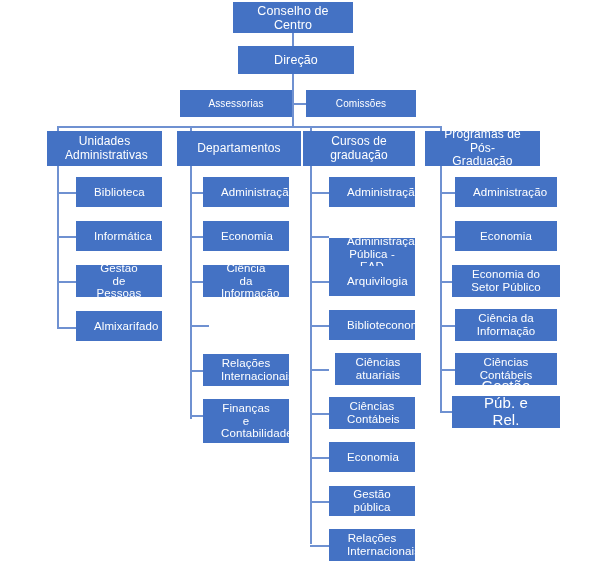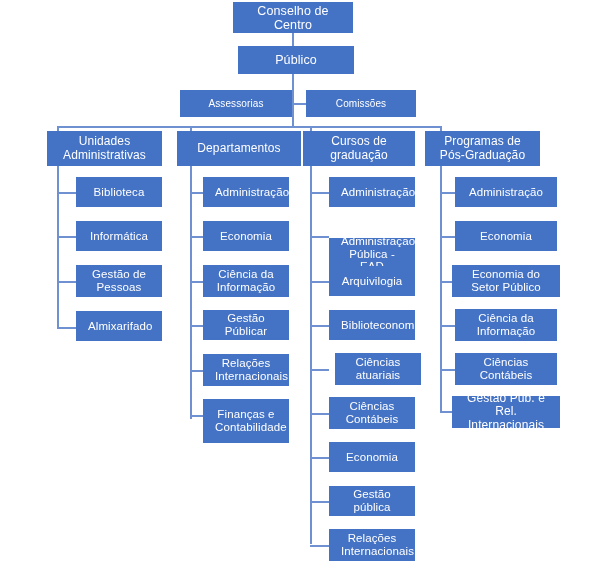--- a/index.html
+++ b/index.html
@@ -22,21 +22,21 @@
   .node {
     position: absolute;
     background: #4472c4;
     color: #ffffff;
     display: flex;
     align-items: center;
     justify-content: center;
     text-align: center;
     line-height: 1.12;
     box-sizing: border-box;
-    padding: 1px 12px;
+    padding: 1px 18px;
     letter-spacing: 0.1px;
   }
   .node span {
     display: block;
     width: 100%;
   }
   .lvl0 { font-size: 12.5px; }
   .lvl1 { font-size: 12.5px; }
   .lvl2 { font-size: 10px; }
   .lvl3 { font-size: 12px; }
@@ -98,21 +98,21 @@
   <div class="conn h" style="left:440px; top:281px; width:15px;"></div>
   <div class="conn h" style="left:440px; top:325px; width:15px;"></div>
   <div class="conn h" style="left:440px; top:369px; width:15px;"></div>
   <div class="conn h" style="left:440px; top:411px; width:15px;"></div>
 
   <div class="node lvl0" style="left:233px; top:2px; width:120px; height:31px;">
     <span>Conselho de Centro</span>
   </div>
 
   <div class="node lvl1" style="left:238px; top:46px; width:116px; height:28px;">
-    <span>Público</span>
+    <span>Direção</span>
   </div>
 
   <div class="node lvl2" style="left:180px; top:90px; width:112px; height:27px;">
     <span>Assessorias</span>
   </div>
 
   <div class="node lvl2" style="left:306px; top:90px; width:110px; height:27px;">
     <span>Comissões</span>
   </div>
 
@@ -144,23 +144,20 @@
 
   <div class="node leaf" style="left:203px; top:177px; width:86px; height:30px;">
     <span>Administração</span>
     </div>
   <div class="node leaf" style="left:203px; top:221px; width:86px; height:30px;">
     <span>Economia</span>
     </div>
   <div class="node leaf" style="left:203px; top:265px; width:86px; height:32px;">
     <span>Ciência da Informação</span>
     </div>
-  <div class="node leaf" style="left:203px; top:310px; width:86px; height:30px;">
-    <span>Gestão Públicar</span>
-    </div>
   <div class="node leaf" style="left:203px; top:354px; width:86px; height:32px;">
     <span>Relações Internacionais</span>
     </div>
   <div class="node leaf" style="left:203px; top:399px; width:86px; height:44px;">
     <span>Finanças e Contabilidade</span>
     </div>
 
   <div class="node leaf" style="left:329px; top:177px; width:86px; height:30px;">
     <span>Administração</span>
     </div>
@@ -197,17 +194,17 @@
     </div>
   <div class="node leaf" style="left:452px; top:265px; width:108px; height:32px;">
     <span>Economia do Setor Público</span>
     </div>
   <div class="node leaf" style="left:455px; top:309px; width:102px; height:32px;">
     <span>Ciência da Informação</span>
     </div>
   <div class="node leaf" style="left:455px; top:353px; width:102px; height:32px;">
     <span>Ciências Contábeis</span>
     </div>
-  <div class="node leaf" style="left:452px; top:396px; width:108px; height:32px; font-size:12px;justify-content:flex-end;">
+  <div class="node leaf" style="left:452px; top:396px; width:108px; height:32px; font-size:15px;justify-content:flex-end;">
     <span>Gestão Púb. e Rel. Internacionais</span>
     </div>
 
 </div>
 
 </body></html>

